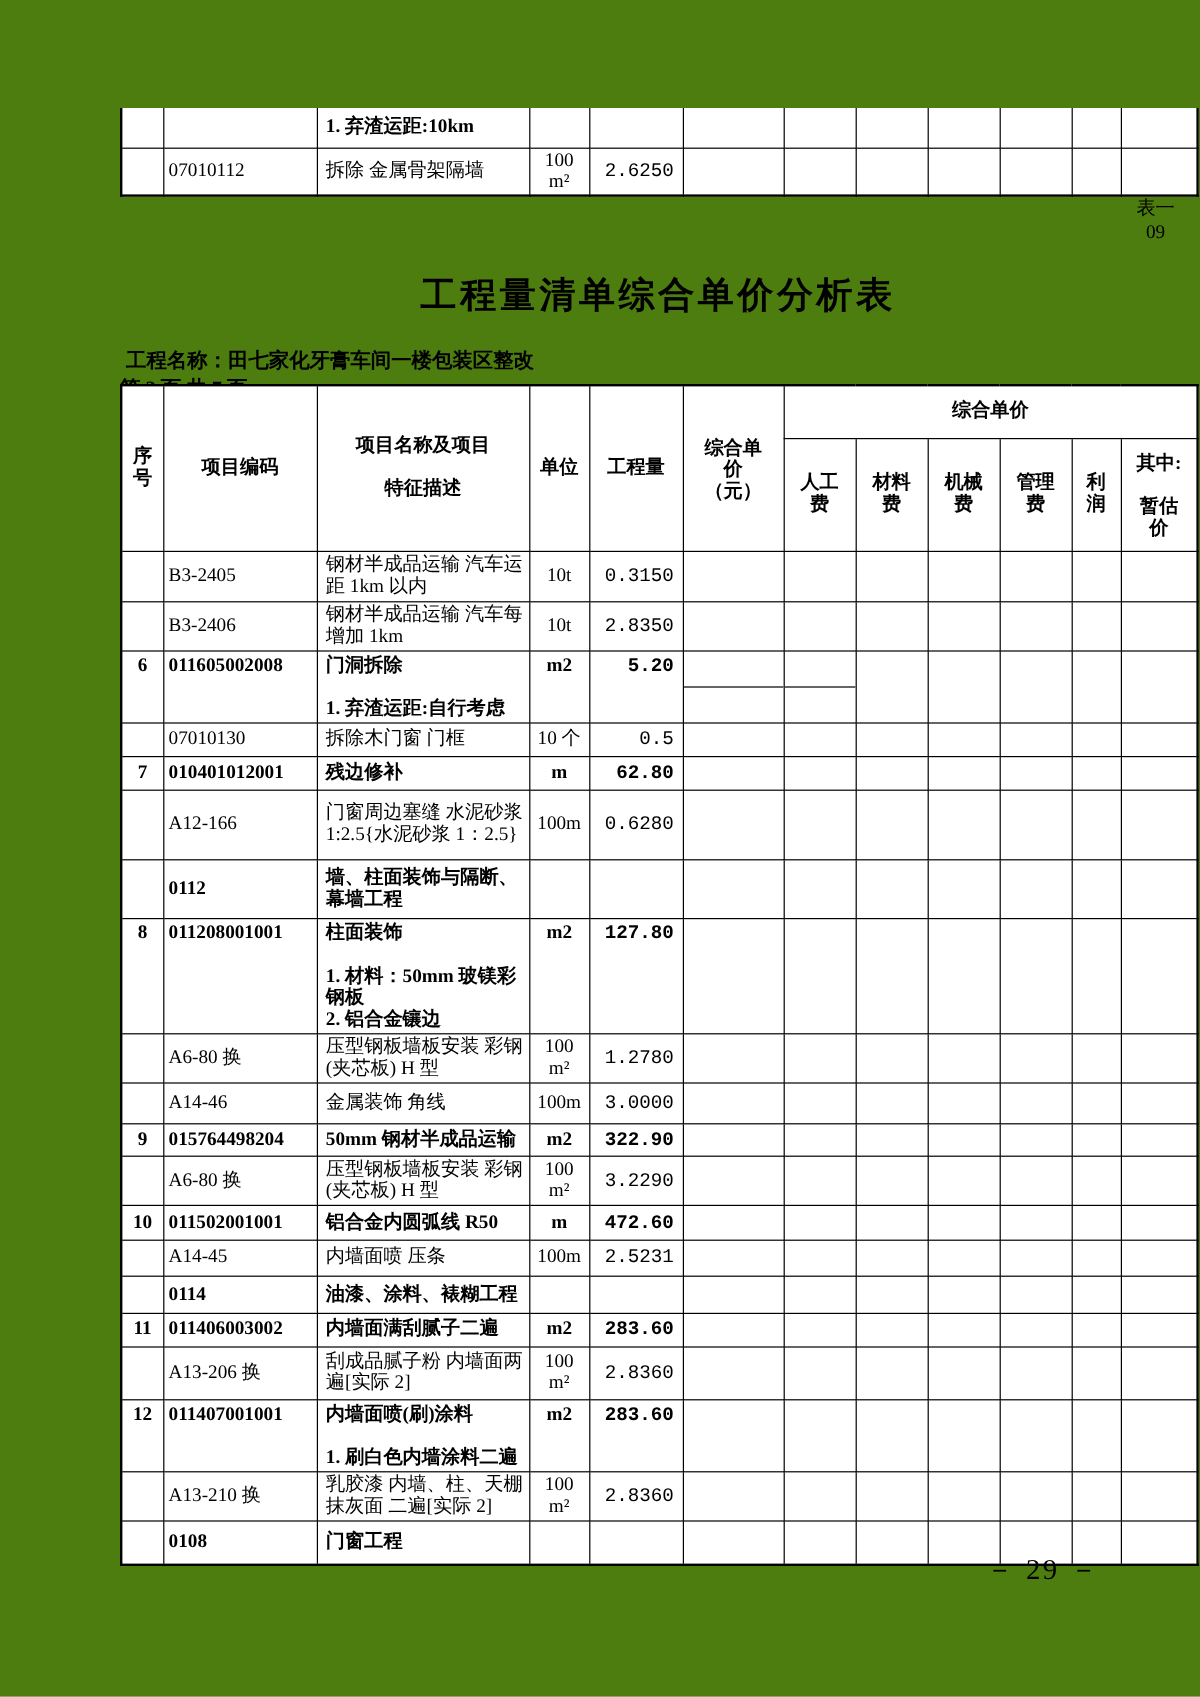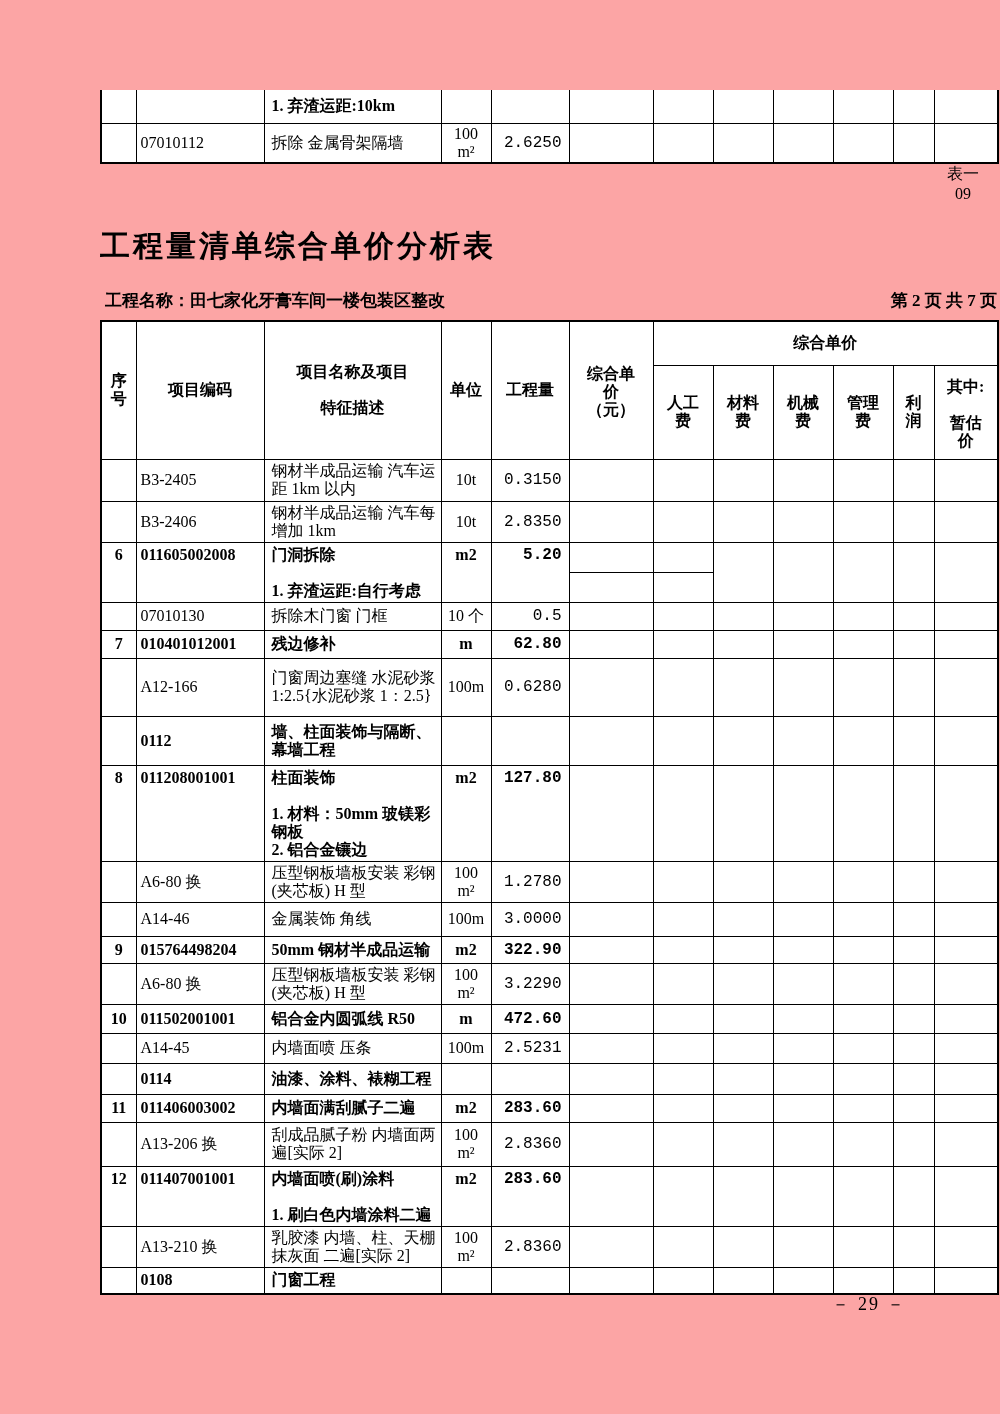--- a/index.html
+++ b/index.html
@@ -1,19 +1,19 @@
 <!DOCTYPE html>
 <html><head>
 <meta charset="utf-8">
 <style>
   * { margin:0; padding:0; box-sizing:border-box; }
   html,body { background:#e8e8e8; }
   body { width:1000px; height:1414px; position:relative; margin:0 auto;
          font-family:"Liberation Serif","DejaVu Serif",serif; color:#000; }
-  .page { position:absolute; left:0; top:0; width:1000px; height:1414px; background:#fca5a5; }
+  .page { position:absolute; left:0; top:0; width:1000px; height:1414px; background:#4d7c0f; }
 
   table.tbl { border-collapse:collapse; table-layout:fixed; width:897px; background:#fff; }
   table.tbl td, table.tbl th { border:1px solid #000; font-size:16px; line-height:18px;
          vertical-align:middle; overflow:hidden; word-break:break-all; }
 
   
   .toptbl { position:absolute; left:100px; top:90px; border:2px solid #000; border-top:none; }
   .toptbl tr:first-child td { border-top:none; }
 
   
@@ -27,27 +27,27 @@
   td.cd { text-align:left; padding:2px 4px 2px 7px; white-space:pre-line; }
   td.cu { text-align:center; white-space:pre-line; line-height:17px; }
   td.cq { text-align:right; padding-right:7px;font-family:Liberation Mono, monospace; }
   tr.b td { font-weight:bold; }
   tr.t td { vertical-align:top; padding-top:3px; }
   td.split { padding:0; vertical-align:top; }
   .half { height:27px; width:100%; border-bottom:1px solid #000; }
 
   .form-label { position:absolute; left:928px; top:164px; width:70px; text-align:center;
                 font-size:16px; line-height:20px; white-space:pre-line; }
-  .doc-title { position:absolute; left:100px; top:226px; width:897px; text-align:left;
+  .doc-title { position:absolute; left:100px; top:226px; width:897px; text-align:center;
                font-size:30px; font-weight:bold; letter-spacing:3px; }
   .meta { position:absolute; left:100px; top:289px; width:897px; display:flex;
-          justify-content:space-between; font-size:17px; font-weight:bold; }
+          justify-content:space-between; font-size:17px; font-weight:bold;flex-direction:column; }
   .meta .pl { padding-left:5px; }
   .page-num { position:absolute; left:810px; top:1292px; width:118px; text-align:center;
-              font-size:18px; letter-spacing:2px; }
+              font-size:24px; letter-spacing:2px; }
 </style>
 </head>
 <body>
 
 <div class="page">
 
   <table class="tbl toptbl">
     <colgroup>
       <col style="width:35px">
         <col style="width:128px">
@@ -426,21 +426,21 @@
 m²</td>
       <td class="cq">2.8360</td>
       <td class="ce"></td>
       <td class="ce"></td>
       <td class="ce"></td>
       <td class="ce"></td>
       <td class="ce"></td>
       <td class="ce"></td>
       <td class="ce"></td>
     </tr>
-    <tr class="b" style="height:27px">
+    <tr class="b" style="height:37px">
       <td class="cs"></td>
       <td class="cc">0108</td>
       <td class="cd">门窗工程</td>
       <td class="cu"></td>
       <td class="cq"></td>
       <td class="ce"></td>
       <td class="ce"></td>
       <td class="ce"></td>
       <td class="ce"></td>
       <td class="ce"></td>

